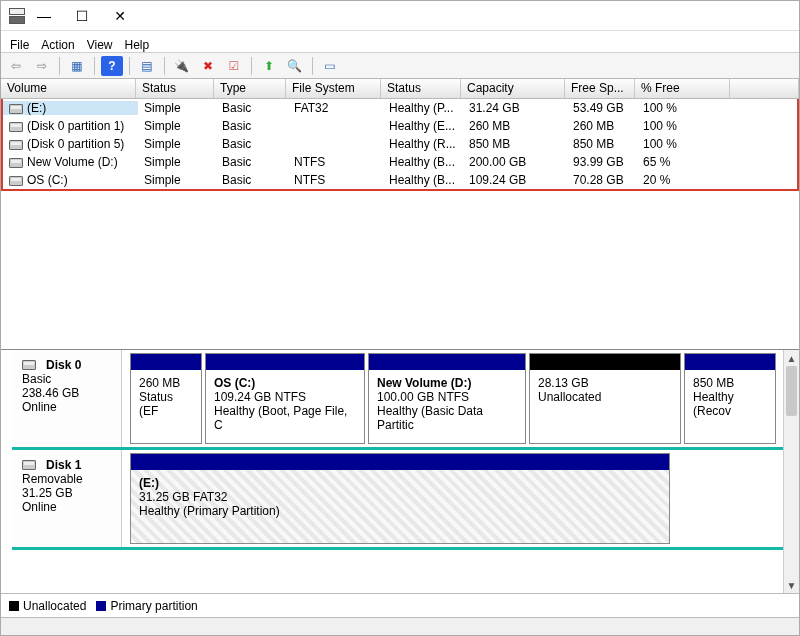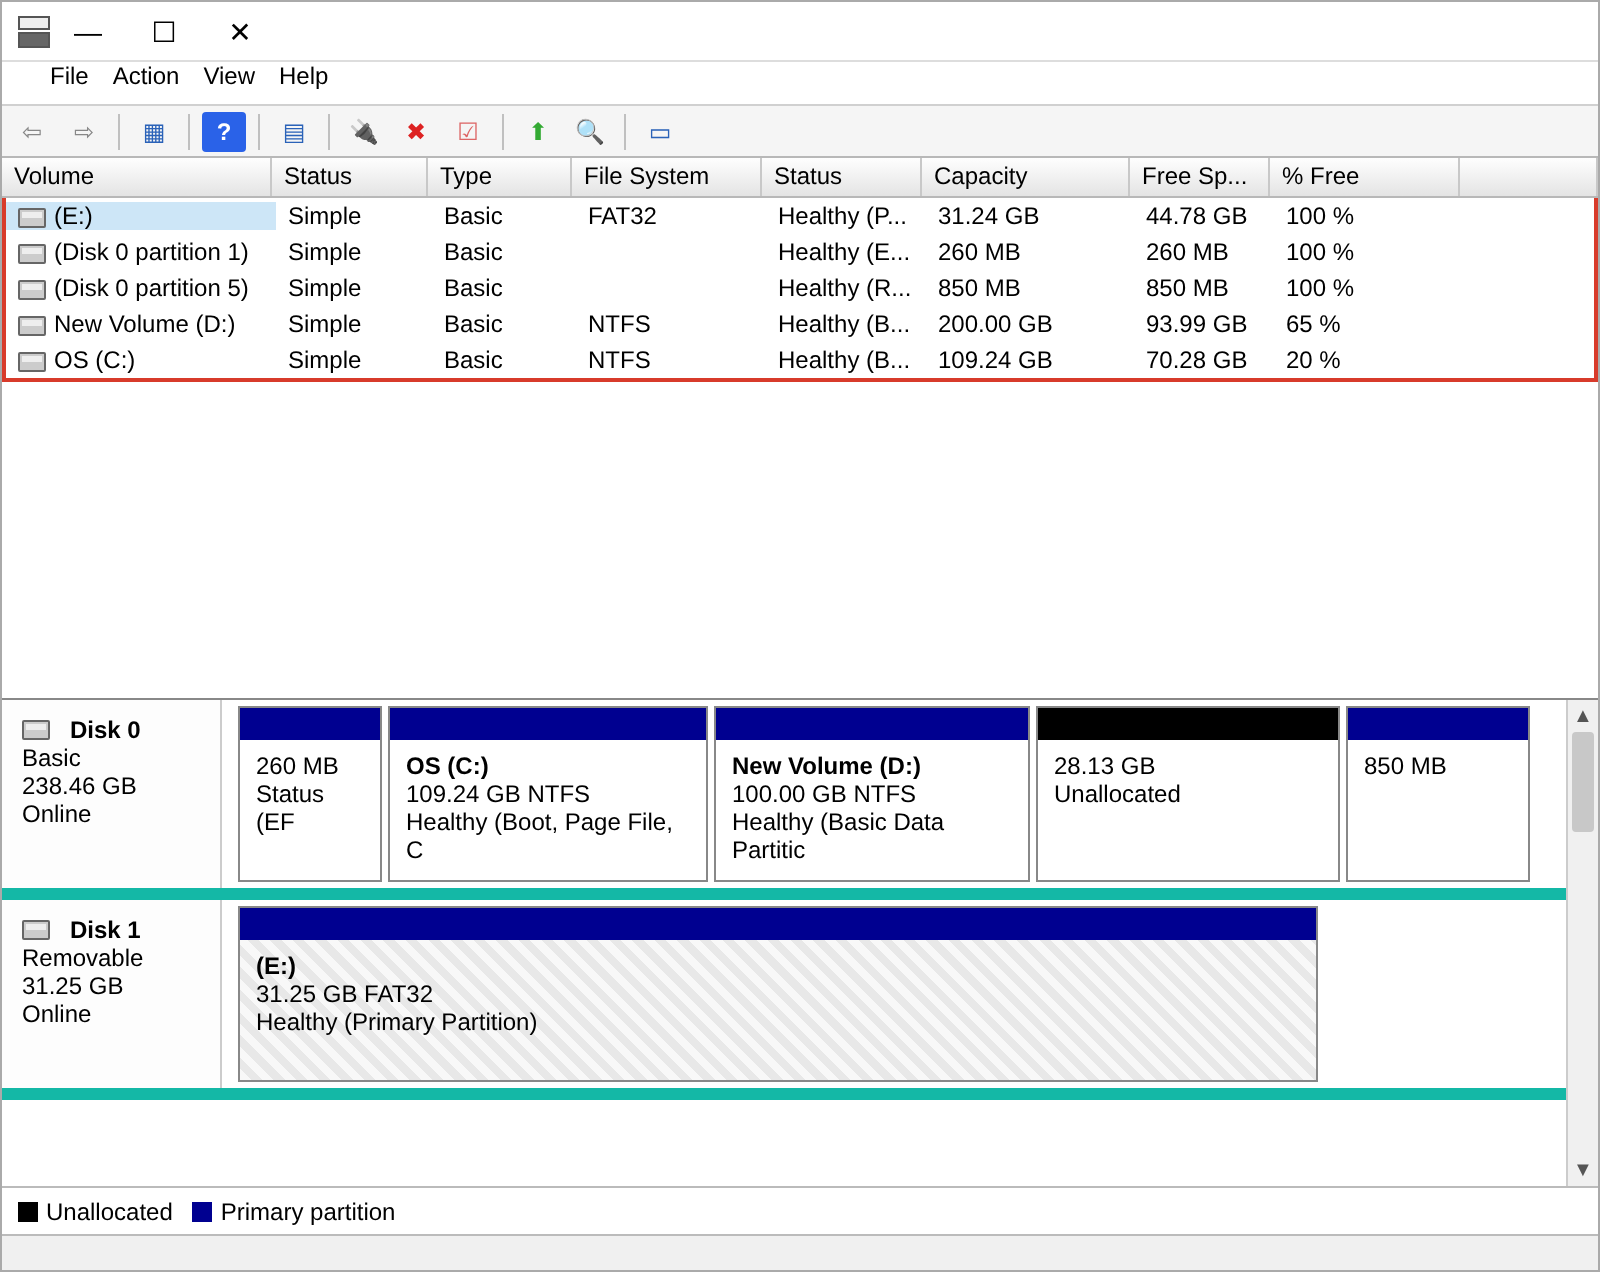--- a/index.html
+++ b/index.html
@@ -5,37 +5,37 @@
 * { box-sizing: border-box; font-family: "Segoe UI", Tahoma, sans-serif; font-size: 12px; }
 body { margin: 0; background: #fff; width: 800px; height: 636px; overflow: hidden; border: 1px solid #aaa; }
 .titlebar { height: 30px; display: flex; align-items: center; padding: 0 8px; border-bottom: 1px solid #ddd; }
 .titlebar .title { flex: 1; font-size: 13px; padding-left: 4px; }
 .titlebar .win-btns { display: flex; gap: 0; }
 .titlebar .win-btns span { width: 38px; height: 28px; display: flex; align-items: center; justify-content: center; font-size: 14px; }
 .app-icon { width: 16px; height: 16px; display: flex; flex-direction: column; }
 .app-icon .half { flex:1; border:1px solid #555; }
 .app-icon .half.top { background:#eee; margin-bottom:1px; }
 .app-icon .half.bot { background:#666; }
-.menubar { height: 22px; display: flex; align-items: flex-start; gap: 12px; padding: 0 24px; border-bottom: 1px solid #d0d0d0; }
+.menubar { height: 22px; display: flex; align-items: flex-end; gap: 12px; padding: 0 9px; border-bottom: 1px solid #d0d0d0; }
 .menubar span { font-size: 12px; }
 .toolbar { height: 26px; display: flex; align-items: center; gap: 4px; padding: 0 4px; border-bottom: 1px solid #b8b8b8; background: #f5f5f5; }
 .toolbar .tb { width: 22px; height: 20px; display: flex; align-items: center; justify-content: center; border: 1px solid transparent; }
 .toolbar .sep { width:1px; height:18px; background:#c0c0c0; margin:0 2px; }
 .main { display: flex; flex-direction: column; height: calc(636px - 30px - 22px - 26px - 24px - 20px); justify-content: flex-end; }
 .volume-pane { flex: 0 0 270px; overflow: hidden; position: relative; }
 .vol-head { display: flex; background: linear-gradient(#fefefe,#e4e4e4); border-bottom: 1px solid #b8b8b8; height: 20px; }
 .vol-head .col { border-right: 1px solid #c8c8c8; padding: 2px 6px; white-space: nowrap; overflow: hidden; font-size: 12px; }
 .vol-body { border: 2px solid #d83b2b; border-top: none; position: relative; }
 .vol-row { display: flex; height: 18px; align-items: center; }
 .vol-row .col { padding: 0 6px; white-space: nowrap; overflow: hidden; font-size: 12px; }
 .vol-row.first .col:first-child { background:#cde6f7; }
 .drive-icon { display:inline-block; width:14px; height:10px; background:#ccc; border:1px solid #666; border-radius:1px; margin-right:4px; vertical-align:middle; position:relative; }
 .drive-icon::before { content:""; position:absolute; top:1px; left:1px; right:1px; height:3px; background:#eee; }
 .graphical-pane { flex: 1; border-top: 1px solid #888; background: #fff; overflow: hidden; position: relative; }
-.disk-row { display:flex; height:100px; border-bottom:6px solid #14b8a6; }
+.disk-row { display:flex; height:100px; border-bottom:3px solid #14b8a6;margin-left:11px; }
 .disk-label { width:110px; padding:8px 10px; border-right:1px solid #ccc; background:#fdfdfd; }
 .disk-label .dn { font-weight: bold; display:flex; align-items:center; gap:6px; }
 .parts { flex:1; display:flex; gap:3px; padding:3px 3px 3px 8px; }
 .part { border:1px solid #888; display:flex; flex-direction:column; }
 .part .bar { height:16px; background:#000090; }
 .part.unalloc .bar { background:#000; }
 .part .body { flex:1; padding:6px 8px; font-size:12px; overflow:hidden; }
 .part.hatched .body { background: repeating-linear-gradient(45deg,#f8f8f8,#f8f8f8 4px,#e8e8e8 4px,#e8e8e8 8px); }
 .part .body .pn { font-weight:bold; }
 .scrollbar { position:absolute; right:0; top:0; bottom:0; width:16px; background:#f0f0f0; border-left:1px solid #ccc; }
@@ -102,21 +102,21 @@
       <div class="col c-pad"></div>
     </div>
     <div class="vol-body" id="vol-body">
         <div class="vol-row first">
           <div class="col c-volume"><span class="drive-icon"></span>(E:)</div>
           <div class="col c-layout">Simple</div>
           <div class="col c-type">Basic</div>
           <div class="col c-fs">FAT32</div>
           <div class="col c-status">Healthy (P...</div>
           <div class="col c-cap">31.24 GB</div>
-          <div class="col c-free">44.78 GB</div>
+          <div class="col c-free">53.49 GB</div>
           <div class="col c-pct">100 %</div>
         </div>
         <div class="vol-row">
           <div class="col c-volume"><span class="drive-icon"></span>(Disk 0 partition 1)</div>
           <div class="col c-layout">Simple</div>
           <div class="col c-type">Basic</div>
           <div class="col c-fs"></div>
           <div class="col c-status">Healthy (E...</div>
           <div class="col c-cap">260 MB</div>
           <div class="col c-free">260 MB</div>
@@ -192,20 +192,21 @@
               <div class="bar"></div>
               <div class="body">
                 <div>28.13 GB</div>
                 <div>Unallocated</div>
               </div>
             </div>
             <div class="part" style="width: 92px;">
               <div class="bar"></div>
               <div class="body">
                 <div>850 MB</div>
+                <div>Healthy (Recov</div>
               </div>
             </div>
           </div>
         </div>
         <div class="disk-row">
           <div class="disk-label">
             <div class="dn"><span class="drive-icon"></span>Disk 1</div>
             <div>Removable</div>
             <div>31.25 GB</div>
             <div>Online</div>

